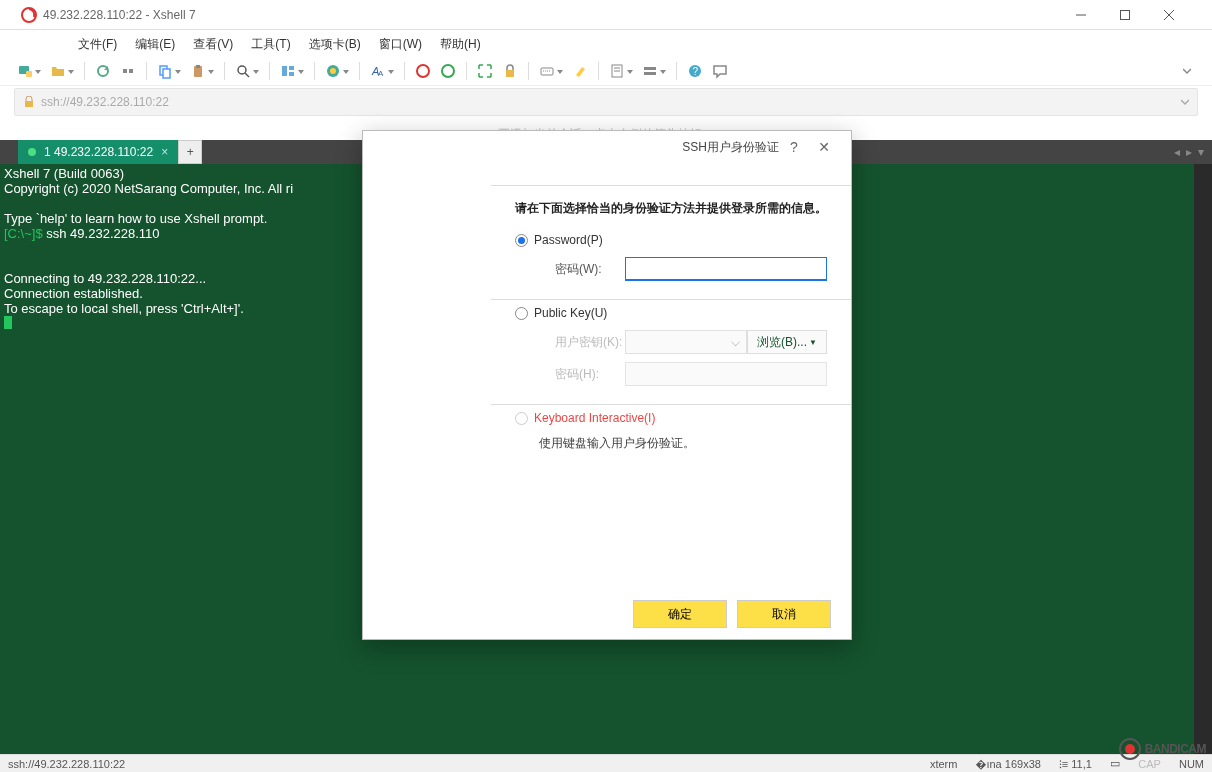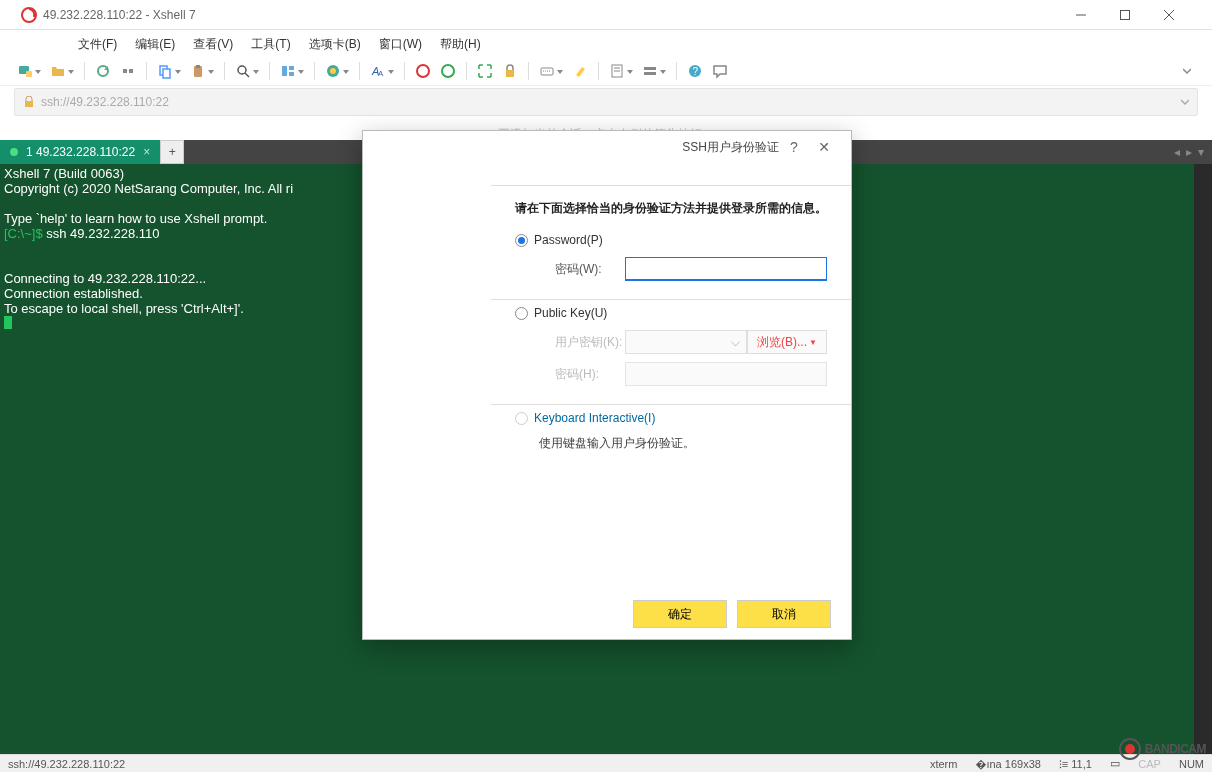--- a/index.html
+++ b/index.html
@@ -24,21 +24,21 @@
 .tool-sep { width: 1px; height: 18px; background: #ddd; margin: 0 4px; }
 
 
 .addressbar { height: 28px; margin: 2px 14px; background: #f3f3f3; border: 1px solid #e4e4e4; border-radius: 2px; display: flex; align-items: center; padding: 0 8px; color: #aaa; gap: 6px; }
 
 
 .hintbar { height: 22px; padding: 2px 14px; display: flex; align-items: center; gap: 6px; color: #bbb; font-size: 12px; flex-direction: column; }
 
 
 .tabstrip { height: 24px; background: #444; display: flex; align-items: stretch; }
-.tab { background: #148f6a; color: #fff; display: flex; align-items: center; padding: 0 10px; gap: 8px; font-size: 12px; }
+.tab { background: #148f6a; color: #fff; display: flex; align-items: center; padding: 0 10px; gap: 8px; font-size: 12px; margin-left: 18px; }
 .tab .dot { width: 8px; height: 8px; background: #4ade80; border-radius: 50%; }
 .tab .close { color: #cde; }
 .tab-add { width: 24px; background: #eee; display: flex; align-items: center; justify-content: center; color: #555; border:1px solid #ccc; }
 .tabstrip .right { margin-left: auto; display:flex; align-items:center; padding-right:8px; color:#888; gap:6px;}
 
 
 .terminal { position: absolute; top: 164px; left: 0; right: 18px; bottom: 18px; background: #14532d; color: #ccc; font-family: Consolas, monospace; font-size: 13px; padding: 2px 4px; line-height: 15px; white-space: pre; overflow: hidden; }
 .terminal .wt { color: #fff; }
 .terminal .gr { color: #22c55e; }
 .terminal .cursor { background: #22c55e; width: 8px; height: 13px; display: inline-block; }
@@ -58,32 +58,32 @@
 .dlg-title .tb { width: 30px; text-align: center; color: #666; font-size: 14px; }
 .dlg-body { flex: 1; padding: 8px 24px 16px 24px; }
 .info-grid { display: grid; grid-template-columns: 100px 1fr 70px; row-gap: 8px; align-items: center; font-size: 12px; }
 .info-grid .lbl { color: #333; }
 .info-grid .val { font-weight: bold; color: #222; }
 .key-icon { grid-row: 1 / span 3; grid-column: 3; justify-self: end; }
 .dlg-sep { height: 1px; background: #ddd; margin: 14px -24px; }
 .instr { font-size: 12px; color: #222; font-weight: bold; margin-bottom: 16px; }
 .auth-section { margin-bottom: 18px; }
 .auth-radio { display: flex; align-items: center; gap: 6px; font-size: 12px; color: #333; margin-bottom: 10px; }
-.auth-radio.dis { color: #0369a1; }
+.auth-radio.dis { color: #ef4444; }
 .radio { width: 13px; height: 13px; border: 1px solid #888; border-radius: 50%; display: flex; align-items: center; justify-content: center; }
 .radio.on::after { content: ""; width: 7px; height: 7px; background: #1a73e8; border-radius: 50%; }
 .radio.dis { border-color: #ccc; }
 .field-row { display: flex; align-items: center; gap: 0; margin-left: 40px; margin-bottom: 8px; }
 .field-row .flbl { width: 70px; font-size: 12px; color: #555; }
 .field-row.dis .flbl { color: #bbb; }
 .txt { flex: 1; height: 24px; border: 1px solid #ccc; padding: 0 4px; }
 .txt.active { border: 1px solid #1a73e8; border-bottom: 2px solid #1a73e8; }
 .txt.dis { background: #fafafa; border-color: #e4e4e4; }
 .combo { flex: 1; height: 24px; border: 1px solid #e0e0e0; background: #fafafa; display:flex; align-items:center; justify-content:flex-end; padding:0 6px; color:#aaa;}
-.browse { width: 80px; height: 24px; border: 1px solid #ddd; background: #fafafa; color: #ef4444; font-size: 12px; display:flex; align-items:center; justify-content:center; gap:2px;}
+.browse { width: 80px; height: 24px; border: 1px solid #ddd; background: #fafafa; color: #14532d; font-size: 12px; display:flex; align-items:center; justify-content:center; gap:2px;}
 .kbd-hint { margin-left: 24px; color: #404040; font-size: 12px; }
 .dlg-footer { height: 50px; display: flex; align-items: center; justify-content: flex-end; padding: 0 20px; gap: 10px; }
 .btn { width: 94px; height: 28px; border: 1px solid #ccc; background: #fde047; font-size: 12px; display: flex; align-items: center; justify-content: center; }
 
 
 .bandicam { position: absolute; right: 6px; bottom: 12px; display: flex; align-items: center; gap: 4px; font-size: 12px; font-weight: bold; color: #555; letter-spacing: -0.5px; }
 .bandi-ico { width: 22px; height: 22px; border: 2px solid #555; border-radius: 50%; display:flex; align-items:center; justify-content:center;}
 .bandi-ico::after { content:""; width:10px; height:10px; background:#d33; border-radius:50%;}
 
 svg { display:block; }

